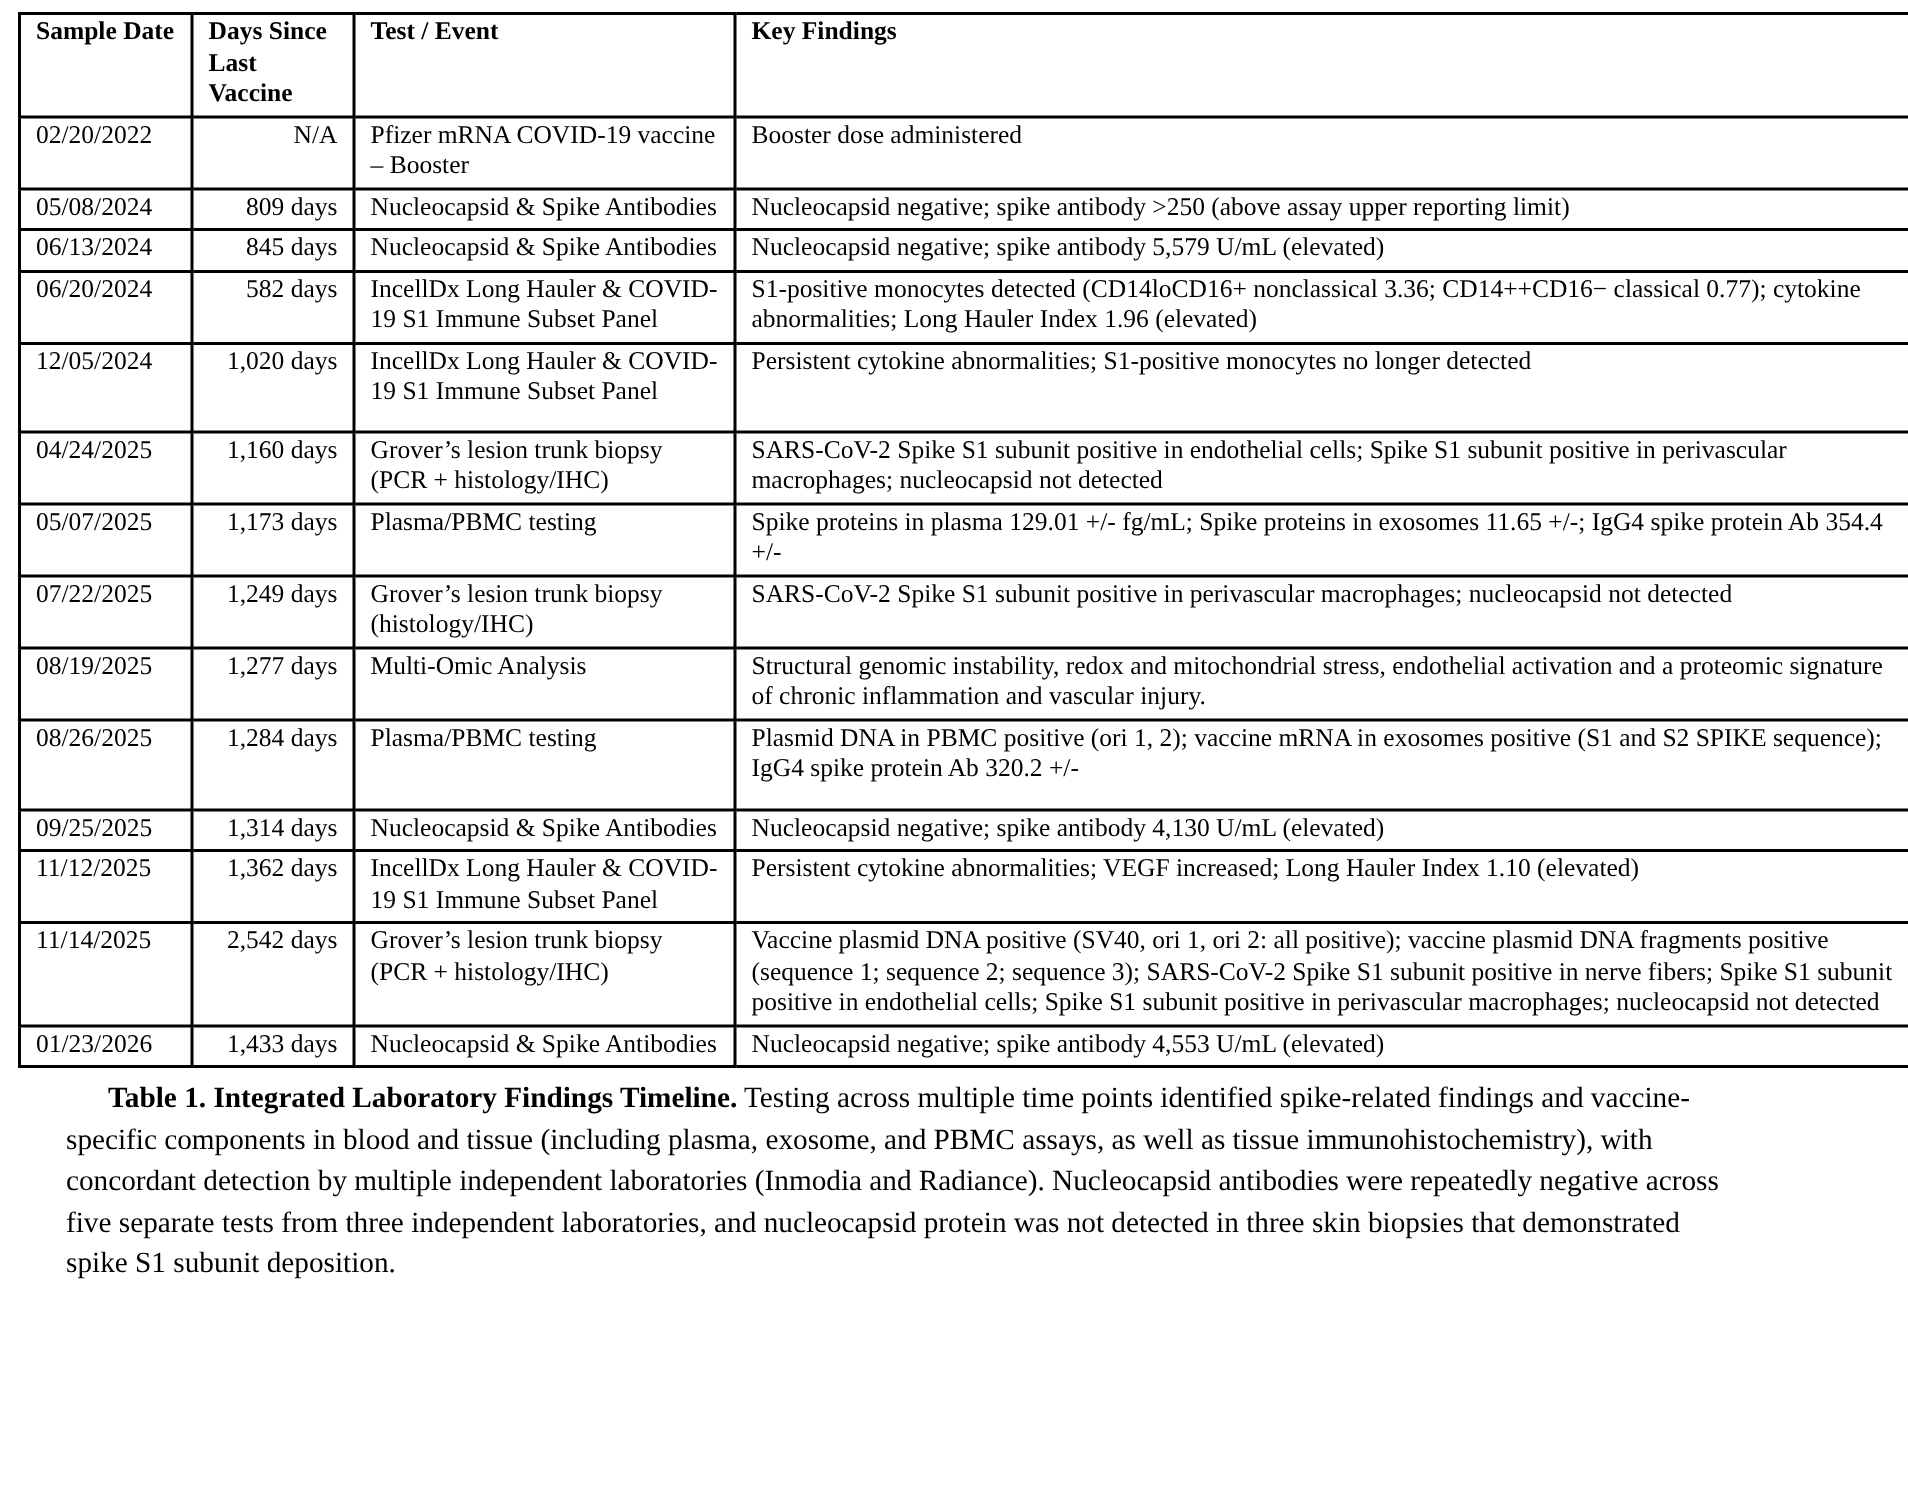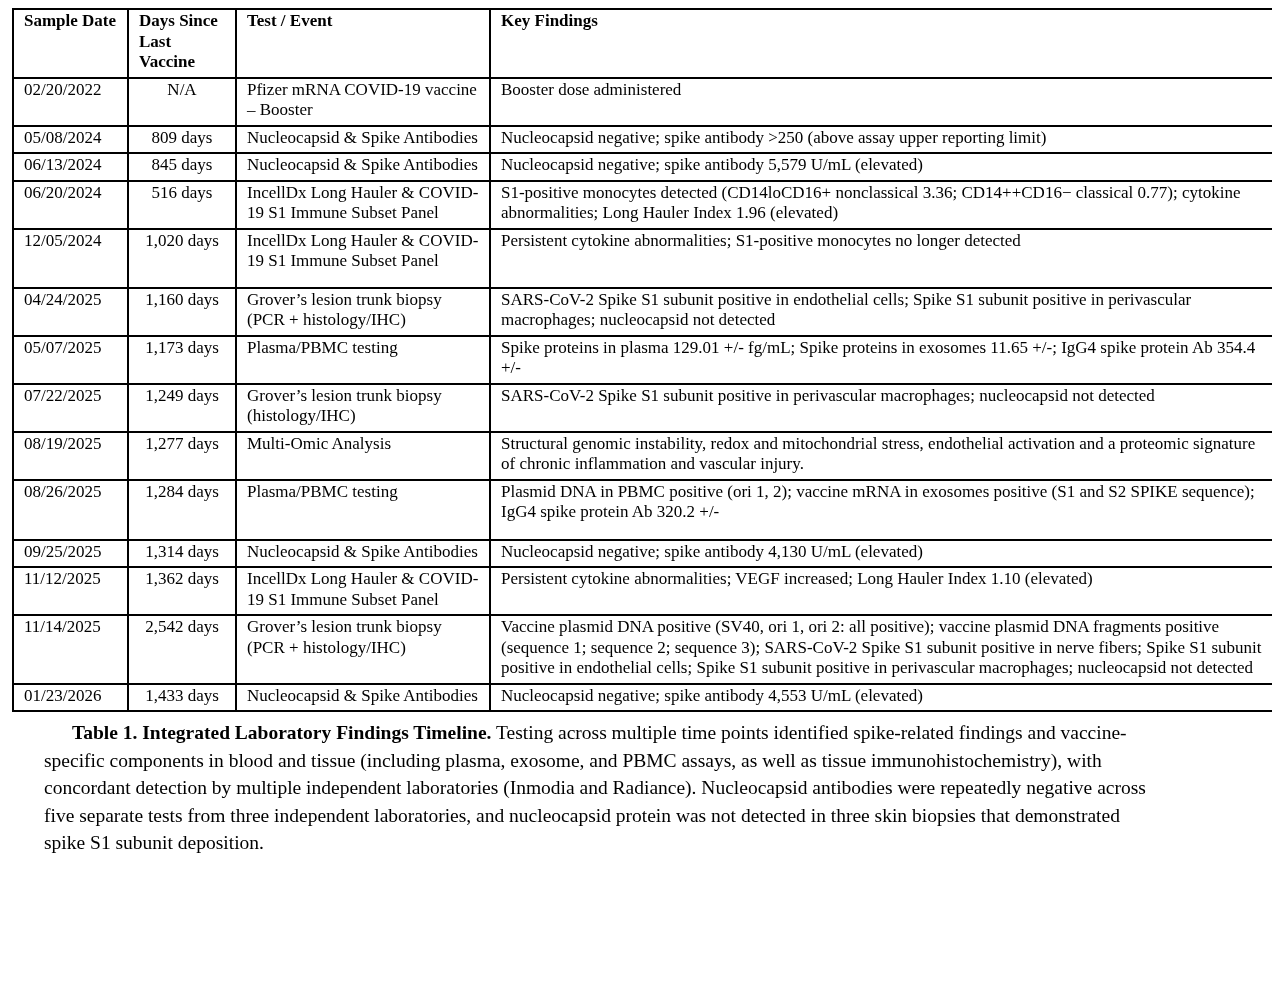--- a/index.html
+++ b/index.html
@@ -34,21 +34,21 @@
   }
   table.findings th {
     font-weight: bold;
     text-align: left;
     height: 58px;
   }
   col.c-date    { width: 115px; }
   col.c-days    { width: 108px; }
   col.c-test    { width: 254px; }
   col.c-find    { width: auto;  }
-  table.findings td.days { text-align: center; }
+  table.findings td.days { text-align: right; }
   
   table.findings tbody tr:nth-child(10) { height: 60px; }
   table.findings tbody tr:nth-child(5)  { height: 59px; }
   .caption {
     margin: 7px 0 0 44px;
     width: 1120px;
     font-size: 19.5px;
     line-height: 27.5px;
     text-align: left;
   }
@@ -88,21 +88,21 @@
           <td>Nucleocapsid negative; spike antibody &gt;250 (above assay upper reporting limit)</td>
         </tr>
         <tr>
           <td>06/13/2024</td>
           <td class="days">845 days</td>
           <td>Nucleocapsid &amp; Spike Antibodies</td>
           <td>Nucleocapsid negative; spike antibody 5,579 U/mL (elevated)</td>
         </tr>
         <tr>
           <td>06/20/2024</td>
-          <td class="days">516 days</td>
+          <td class="days">582 days</td>
           <td>IncellDx Long Hauler &amp; COVID-19 S1 Immune Subset Panel</td>
           <td>S1-positive monocytes detected (CD14loCD16+ nonclassical 3.36; CD14++CD16− classical 0.77); cytokine abnormalities; Long Hauler Index 1.96 (elevated)</td>
         </tr>
         <tr>
           <td>12/05/2024</td>
           <td class="days">1,020 days</td>
           <td>IncellDx Long Hauler &amp; COVID-19 S1 Immune Subset Panel</td>
           <td>Persistent cytokine abnormalities; S1-positive monocytes no longer detected</td>
         </tr>
         <tr>

